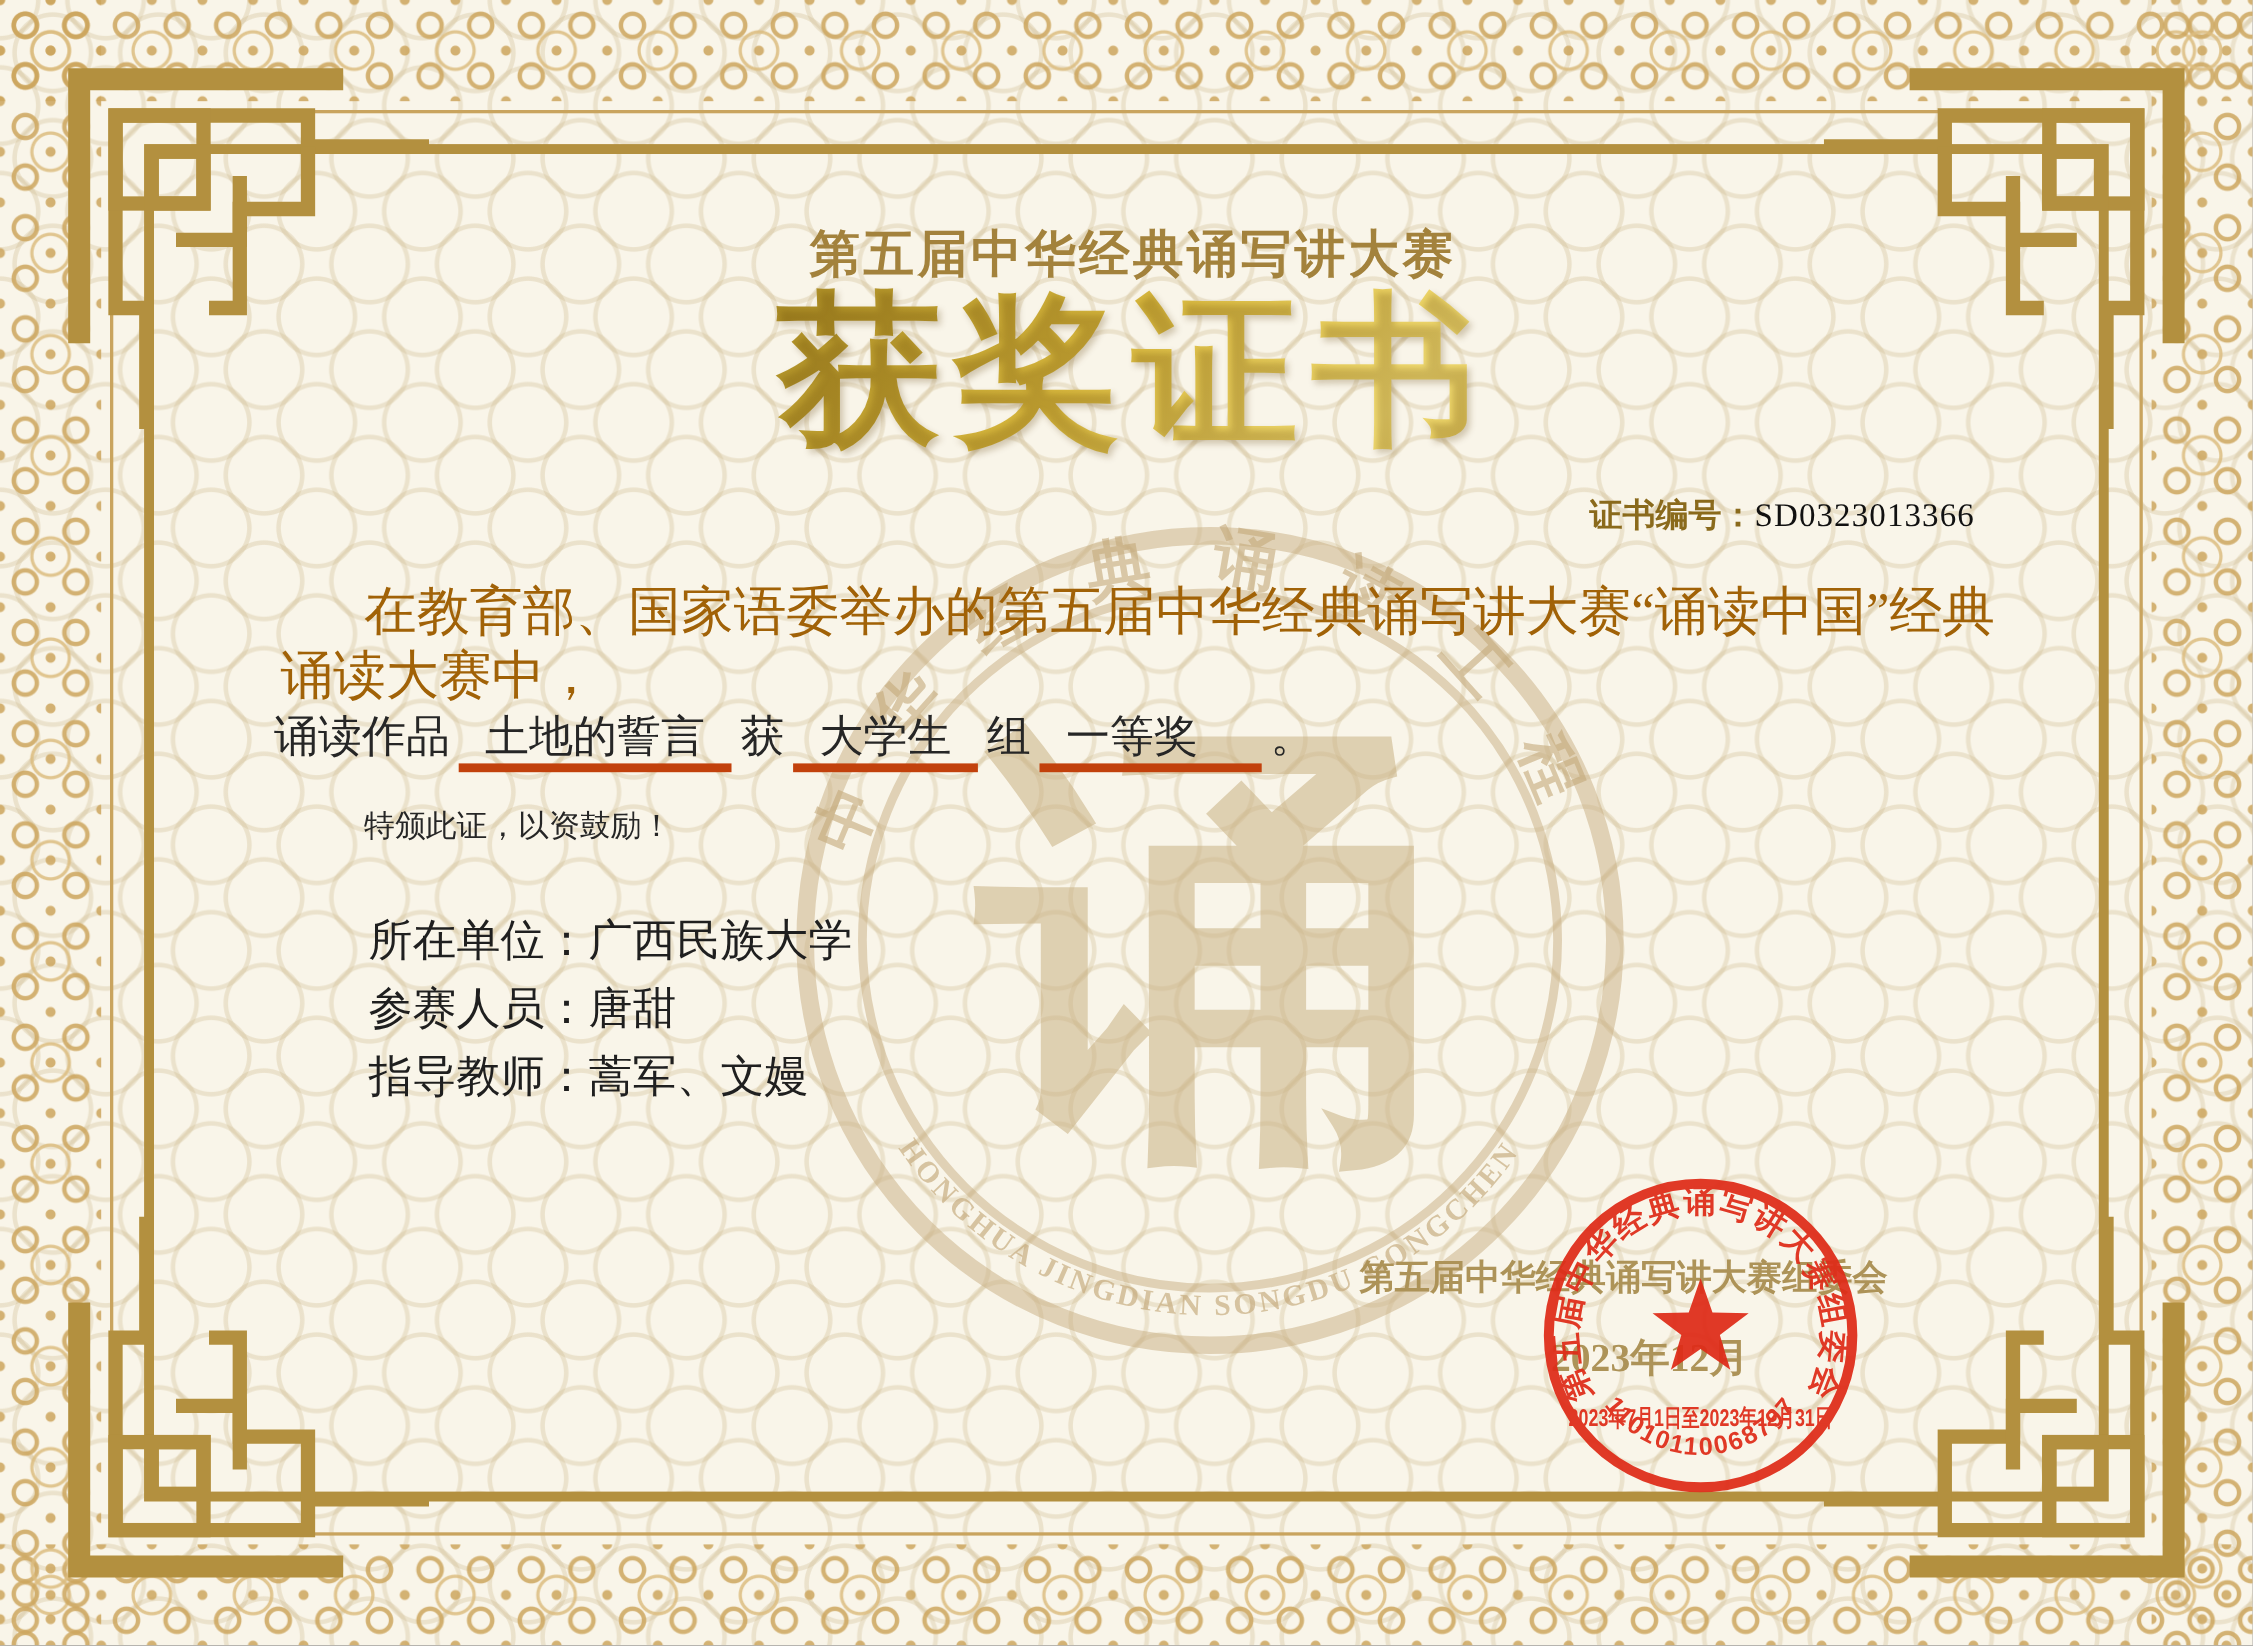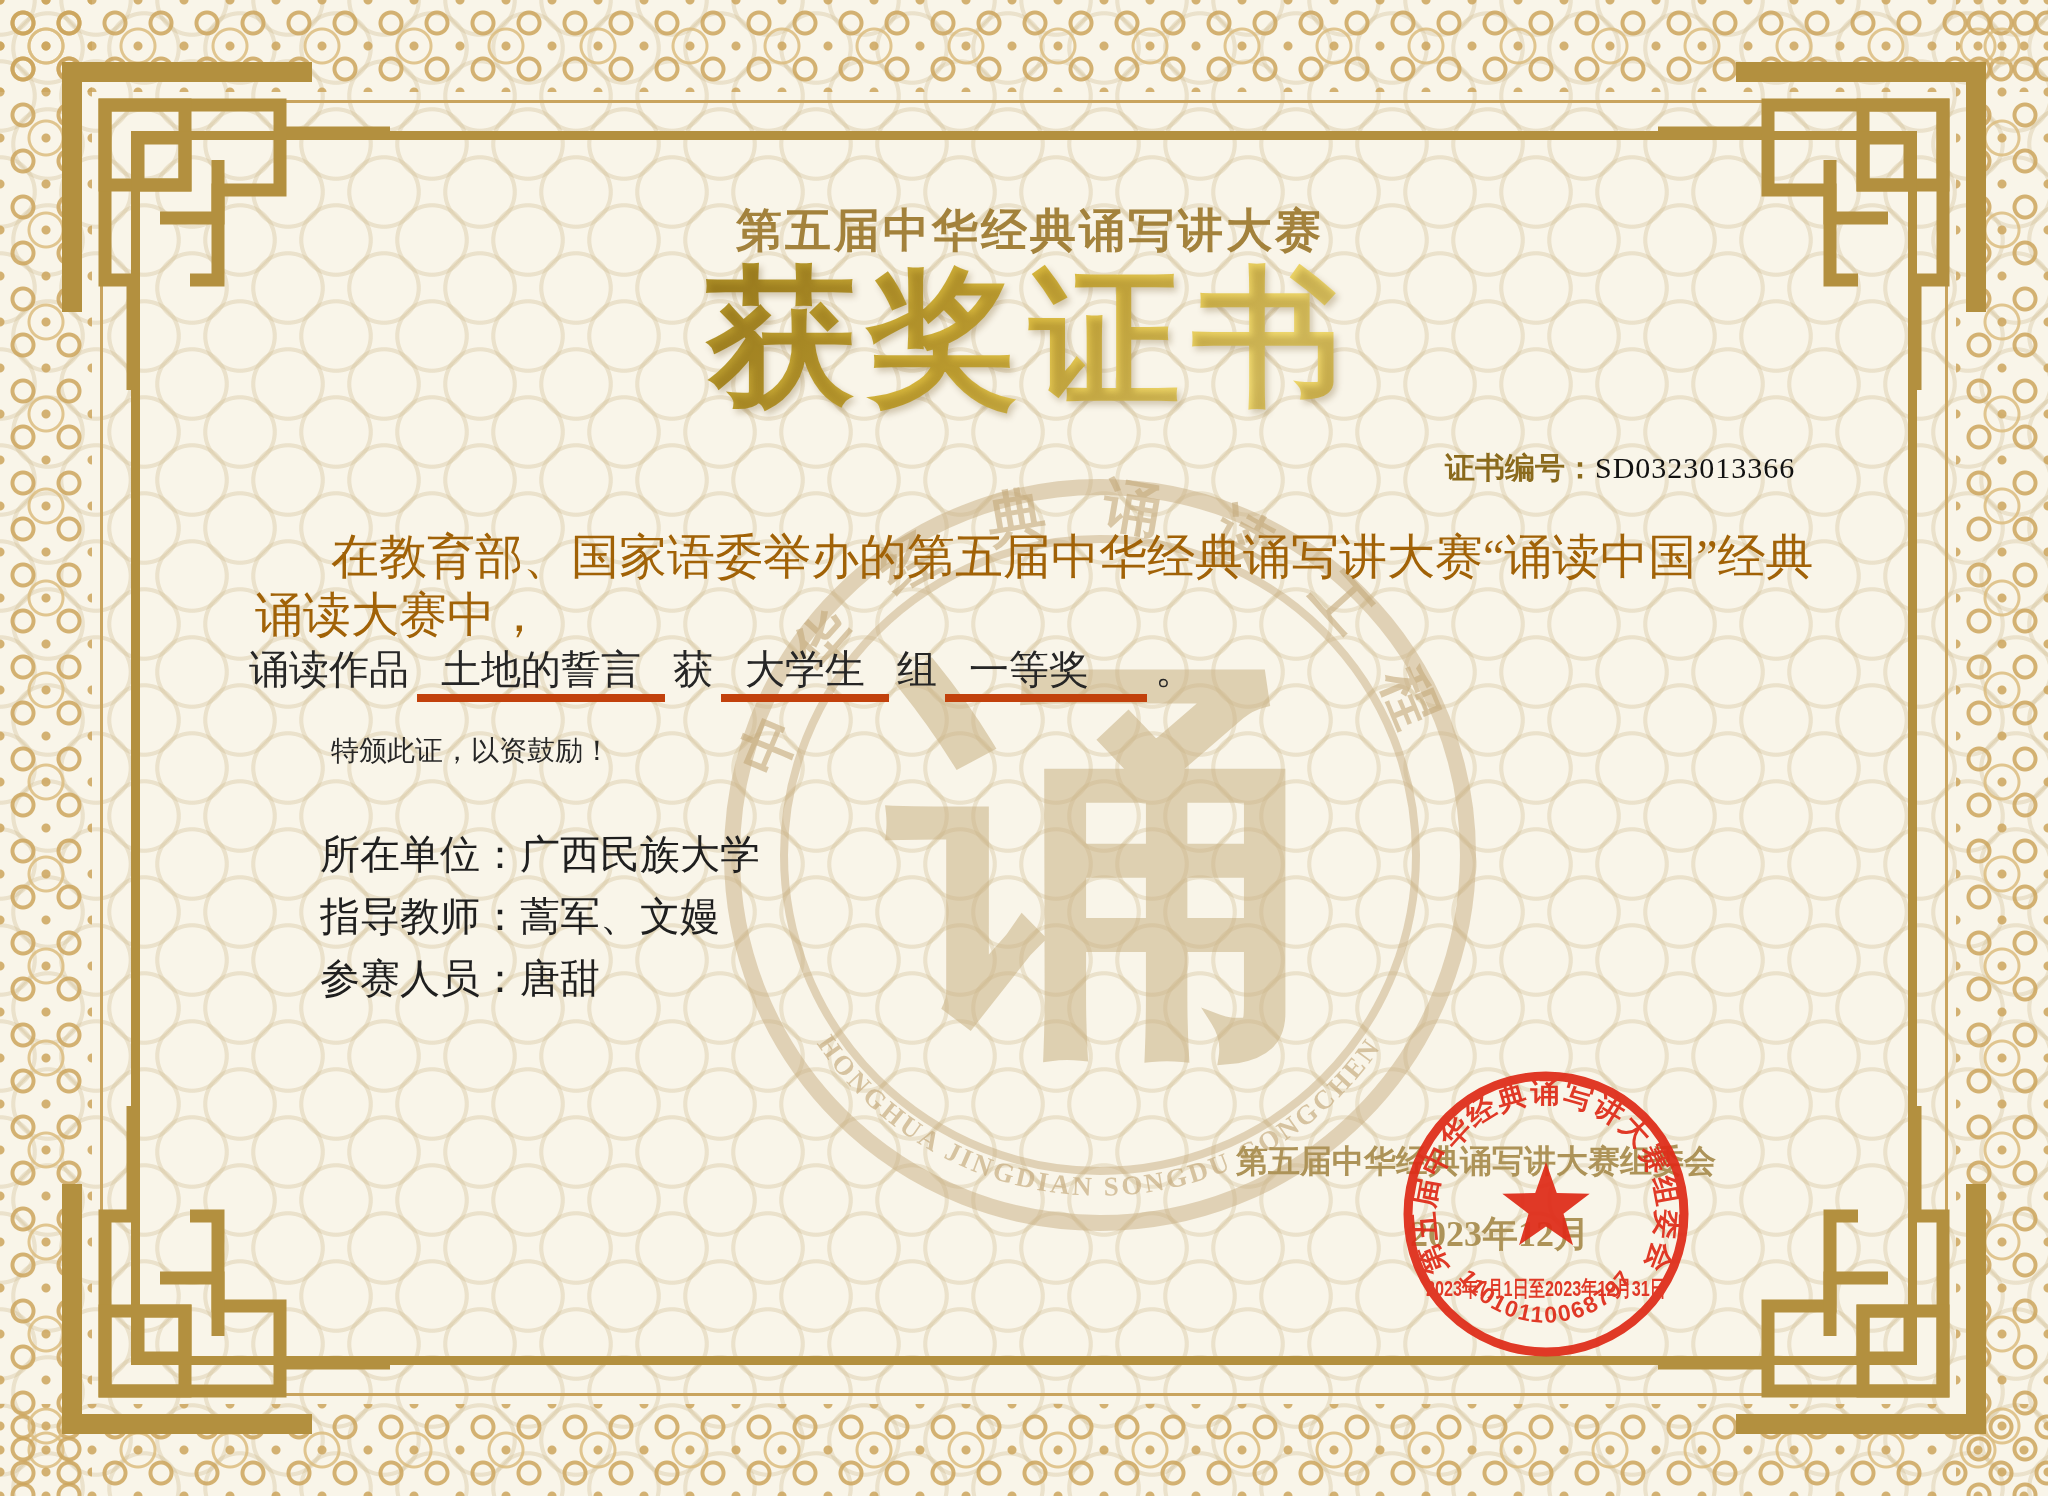--- a/index.html
+++ b/index.html
@@ -59,21 +59,21 @@
     text-shadow:3px 4px 6px rgba(90,60,0,.25);
   }
   .cert-no{position:absolute;left:1445px;top:448px;font-size:30px;white-space:nowrap;}
   .cert-no .label{color:#8a6a1c;font-weight:bold;}
   .cert-no .value{color:#111;font-family:"Liberation Serif","DejaVu Serif",serif;letter-spacing:1px;}
   .body-line1{position:absolute;left:255px;top:528px;width:1580px;font-size:48px;line-height:1.2;text-indent:76px;color:#a16207;}
   .body-line2{position:absolute;left:249px;top:642px;font-size:40px;color:#262626;white-space:nowrap;}
   .blank{display:inline-block;border-bottom:8px solid #c2410c;padding:0 24px 2px 24px;margin:0 8px;line-height:1.1;}
   .blank.award{padding-right:58px;}
   .body-line3{position:absolute;left:331px;top:732px;font-size:28px;color:#262626;}
-  .fields{position:absolute;left:320px;top:824px;font-size:40px;color:#1f1f1f;}
+  .fields{position:absolute;left:335px;top:824px;font-size:40px;color:#1f1f1f;}
   .field-row{height:62px;line-height:62px;white-space:nowrap;}
   .issuer{position:absolute;left:1236px;top:1140px;width:440px;text-align:center;font-size:32px;color:#ad9358;font-weight:bold;white-space:nowrap;}
   .issue-date{position:absolute;left:1350px;top:1210px;width:300px;text-align:center;font-size:36px;color:#ad9358;font-weight:bold;}
   
   .seal{position:absolute;left:1400px;top:1068px;width:292px;height:292px;z-index:5;opacity:.93;}
   .seal text{font-family:"Liberation Sans","DejaVu Sans",sans-serif;}
 </style>
 </head>
 <body>
 
@@ -155,24 +155,24 @@
 
     <div class="body-line2"><span>诵读作品</span><span class="blank"><span>土地的誓言</span></span><span>获</span><span class="blank"><span>大学生</span></span><span>组</span><span class="blank award"><span>一等奖</span></span><span>。</span></div>
 
     <div class="body-line3">特颁此证，以资鼓励！</div>
 
     <div class="fields">
       <div class="field-row">
         <span>所在单位：</span><span>广西民族大学</span>
       </div>
       <div class="field-row">
-        <span>指导教师：</span><span>蒿军、文嫚</span>
+        <span>参赛人员：</span><span>唐甜</span>
       </div>
       <div class="field-row">
-        <span>参赛人员：</span><span>唐甜</span>
+        <span>指导教师：</span><span>蒿军、文嫚</span>
       </div>
     </div>
 
     <div class="issuer">第五届中华经典诵写讲大赛组委会</div>
     <div class="issue-date">2023年12月</div>
   </div>
 
   <svg class="seal" viewBox="0 0 292 292">
     <circle cx="146" cy="146" r="138" fill="none" stroke="#df2b18" stroke-width="9"></circle>
     <path id="sealTop" d="M54 210 A112 112 0 1 1 238 210" fill="none"></path>

